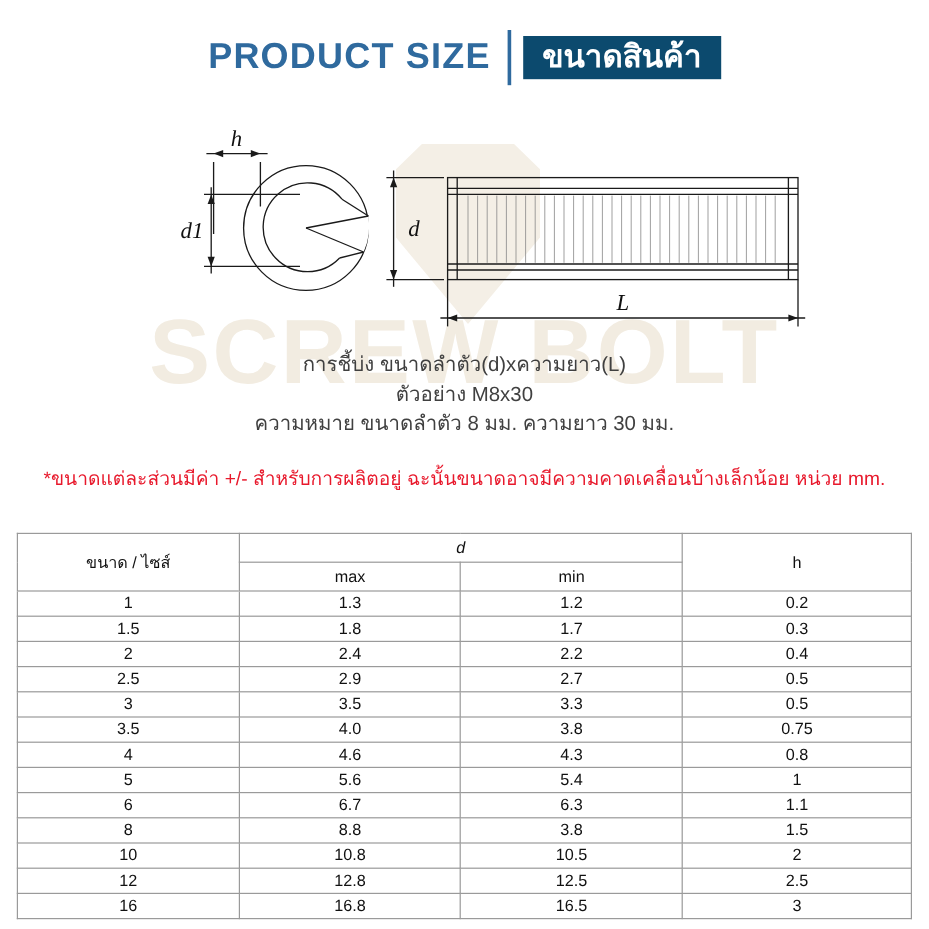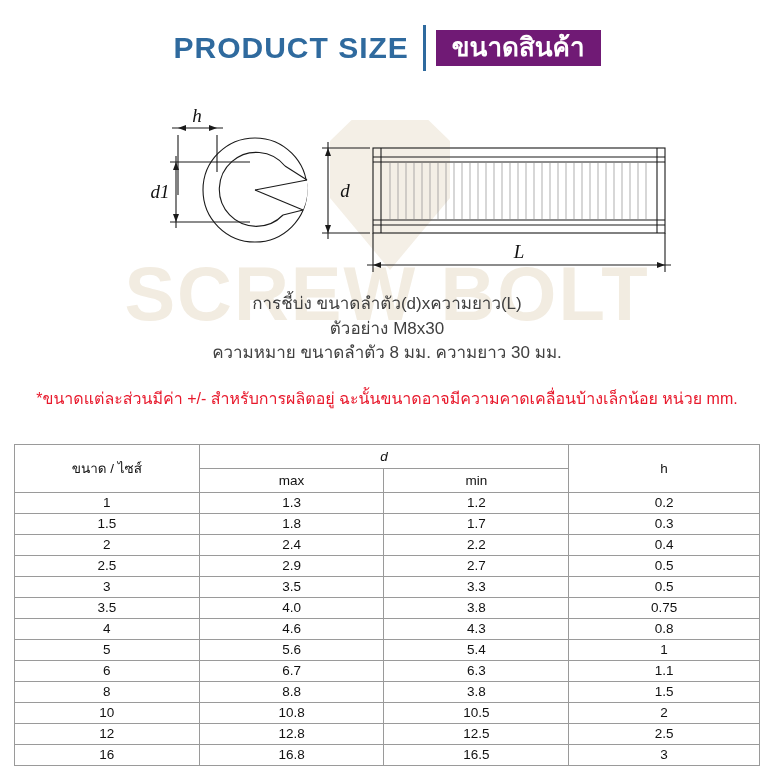--- a/index.html
+++ b/index.html
@@ -57,21 +57,21 @@
     color: #2f6a9e;
     font-size: 30px;
     font-weight: bold;
     letter-spacing: 1px;
     padding: 6px 14px 6px 0;
     display: flex;
     align-items: center;
     border-right: 3px solid #2f6a9e;
   }
   #header-title-th {
-    background: #701a75;
+    background: #0c4a6e;
     color: #ffffff;
     font-size: 26px;
     font-weight: bold;
     padding: 4px 16px 6px 16px;
     margin-left: 10px;
     display: flex;
     align-items: center;
     line-height: 1;
   }
 

